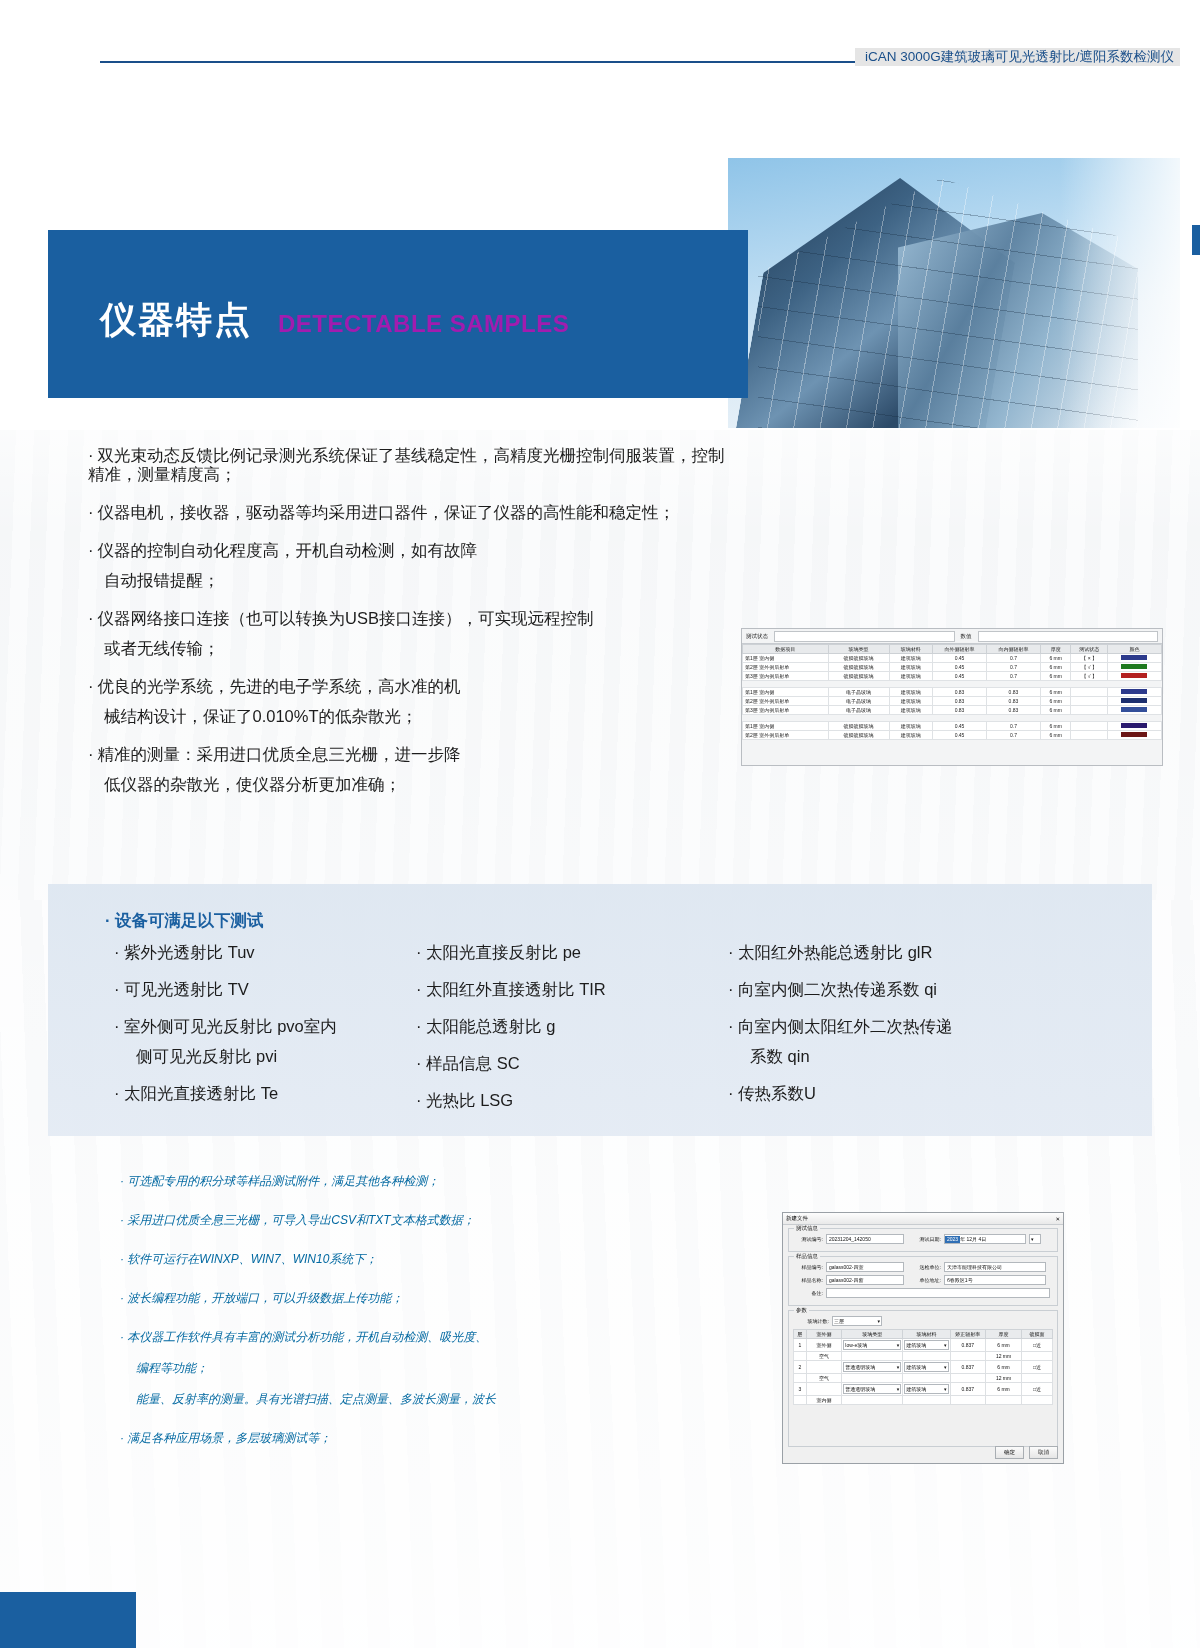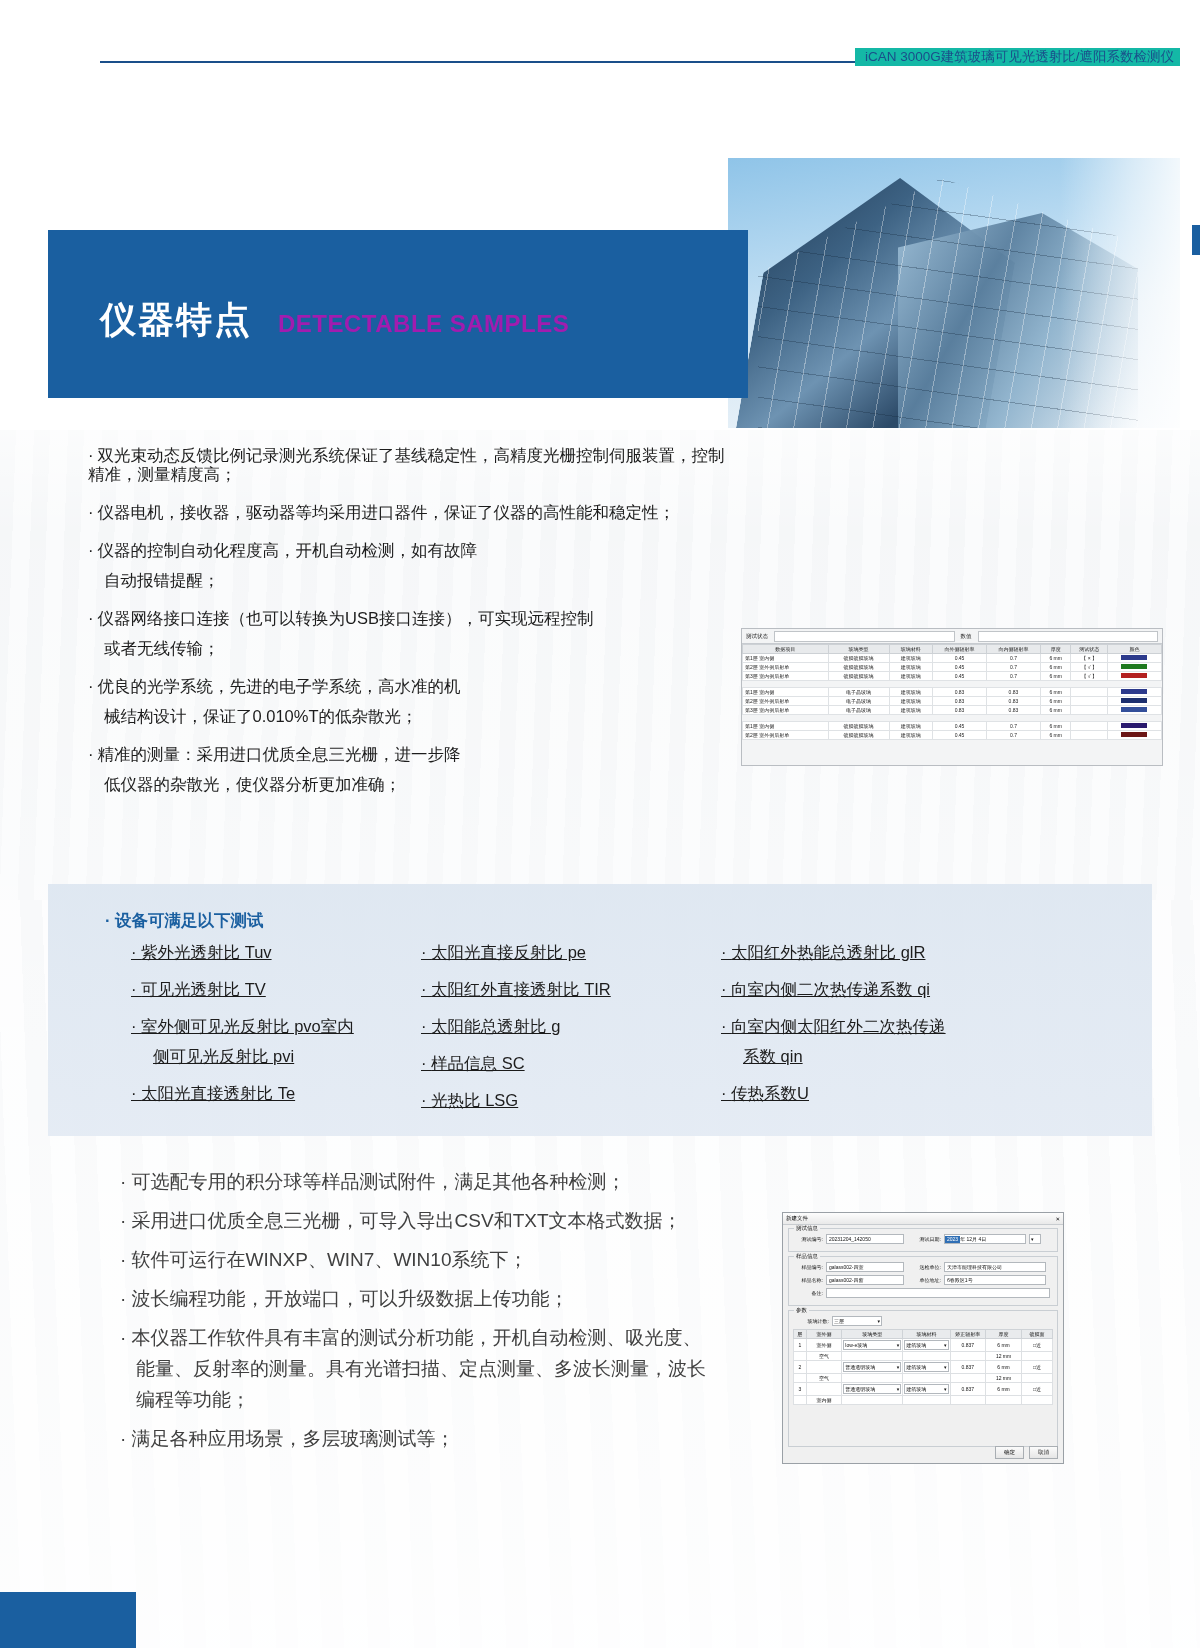--- a/index.html
+++ b/index.html
@@ -23,21 +23,21 @@
       linear-gradient(180deg,rgba(255,255,255,0.88) 0%,rgba(255,255,255,0.93) 60%,rgba(255,255,255,0.97) 100%),
       repeating-linear-gradient(88deg,#c6cfd8 0px,#c6cfd8 22px,#eef1f4 22px,#eef1f4 46px);
     z-index:0;
   }
   
   .header-rule{
     position:absolute;left:100px;top:61px;width:1020px;height:2px;background:#1a4f8a;z-index:5;
   }
   .header-title{
     position:absolute;right:20px;top:48px;font-size:13.5px;color:#1a4f8a;
-    background:#14b8a6;padding:0 6px 0 10px;z-index:6;white-space:nowrap;
+    background:#e5e5e5;padding:0 6px 0 10px;z-index:6;white-space:nowrap;
   }
   
   .top-photo{
     position:absolute;left:728px;top:158px;width:452px;height:270px;z-index:3;overflow:hidden;
     background:linear-gradient(170deg,#8fc4e8 0%,#bcdcf2 38%,#dbeaf5 62%,#f2f7fb 100%);
   }
   .tp-glass{
     position:absolute;left:30px;bottom:0;width:250px;height:250px;
     background:linear-gradient(135deg,#24405c 0%,#3d6283 30%,#6e93b2 55%,#2c4a68 80%);
     transform:skewX(-10deg);
@@ -87,29 +87,29 @@
   .shot1 td{border:1px solid #dfe2e5;font-size:5px;padding:1px 2px;background:#fff;text-align:center;}
   .shot1 td.l{text-align:left;}
   .swatch{display:inline-block;width:26px;height:5px;}
   .sep td{height:4px;border:none;background:#f3f4f5;}
   
   .panel{
     position:absolute;left:48px;top:884px;width:1104px;height:252px;z-index:5;
     background:linear-gradient(180deg,rgba(222,231,241,.96) 0%,rgba(228,235,244,.96) 100%);
   }
   .panel-title{position:absolute;left:105px;top:910px;z-index:7;font-size:16.5px;font-weight:bold;color:#1a5fa0;}
-  .cols{position:absolute;left:131px;top:942px;width:1010px;z-index:7;display:flex;gap:0;text-decoration:underline;}
+  .cols{position:absolute;left:114px;top:942px;width:1010px;z-index:7;display:flex;gap:12px;}
   .col{width:290px;}
   .col.c2{width:300px;}
   .col.c3{width:320px;}
   .item{font-size:16.5px;color:#1c1c1c;margin-bottom:17px;line-height:20px;}
   .item .sub{display:block;margin-left:22px;margin-top:10px;}
   
   .list2{position:absolute;left:120px;top:1172px;width:660px;z-index:6;}
-  .li2{font-size:19px;line-height:19px;color:#404040;margin-bottom:20px;}
+  .li2{font-size:12px;line-height:19px;color:#0369a1;margin-bottom:20px;font-style:italic;}
   .li2 .cont{display:block;margin-left:16px;margin-top:12px;}
   
   .shot2{
     position:absolute;left:782px;top:1212px;width:280px;height:250px;z-index:7;
     background:#f0f0f0;border:1px solid #9aa0a6;font-size:5px;color:#111;
   }
   .s2-title{height:11px;background:linear-gradient(180deg,#fdfdfd,#e9e9e9);border-bottom:1px solid #c8ccd0;
     display:flex;align-items:center;justify-content:space-between;padding:0 3px;font-size:5.5px;}
   .s2-body{padding:3px 5px;}
   .s2-group{border:1px solid #c9ced3;margin-bottom:4px;padding:5px 4px 4px;position:relative;}
@@ -290,21 +290,21 @@
     <div class="item">·&nbsp;<span>向室内侧太阳红外二次热传递</span><span class="sub">系数 qin</span></div>
     <div class="item">·&nbsp;<span>传热系数U</span></div>
   </div>
 </div>
 
 <div class="list2">
   <div class="li2">·&nbsp;<span>可选配专用的积分球等样品测试附件，满足其他各种检测；</span></div>
   <div class="li2">·&nbsp;<span>采用进口优质全息三光栅，可导入导出CSV和TXT文本格式数据；</span></div>
   <div class="li2">·&nbsp;<span>软件可运行在WINXP、WIN7、WIN10系统下；</span></div>
   <div class="li2">·&nbsp;<span>波长编程功能，开放端口，可以升级数据上传功能；</span></div>
-  <div class="li2">·&nbsp;<span>本仪器工作软件具有丰富的测试分析功能，开机自动检测、吸光度、</span><span class="cont">能量、反射率的测量。具有光谱扫描、定点测量、多波长测量，波长</span><span class="cont">编程等功能；</span></div>
+  <div class="li2">·&nbsp;<span>本仪器工作软件具有丰富的测试分析功能，开机自动检测、吸光度、</span><span class="cont">编程等功能；</span><span class="cont">能量、反射率的测量。具有光谱扫描、定点测量、多波长测量，波长</span></div>
   <div class="li2">·&nbsp;<span>满足各种应用场景，多层玻璃测试等；</span></div>
 </div>
 
 <div class="shot2">
   <div class="s2-title">
     <span>新建文件</span>
     <span>✕</span>
   </div>
   <div class="s2-body">
 

